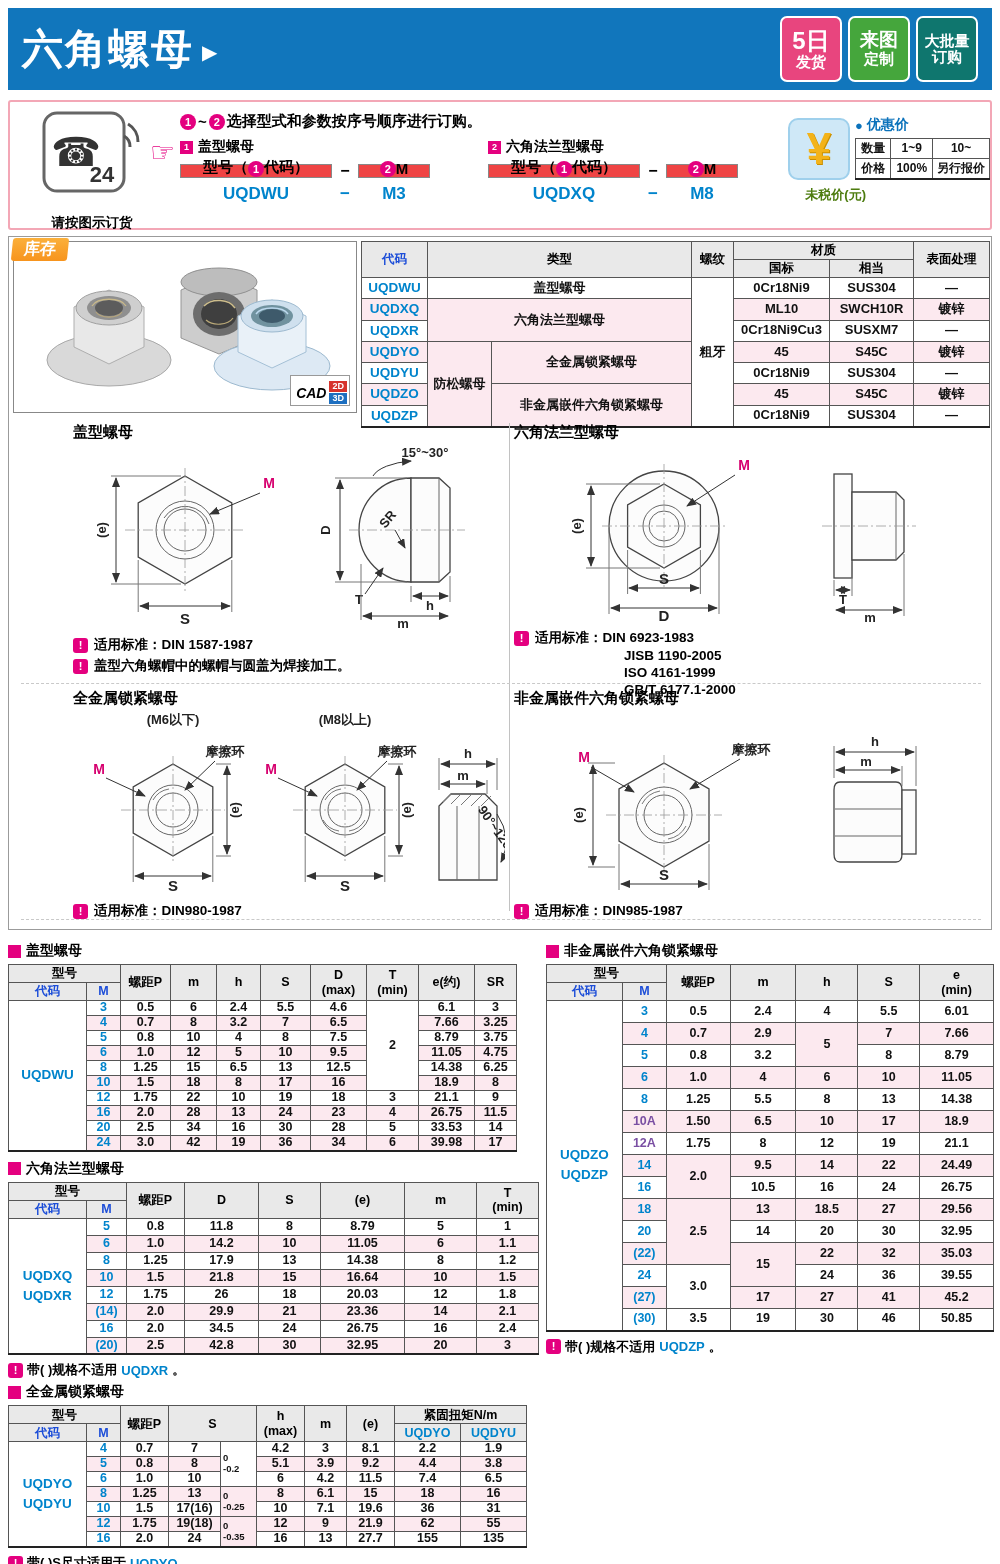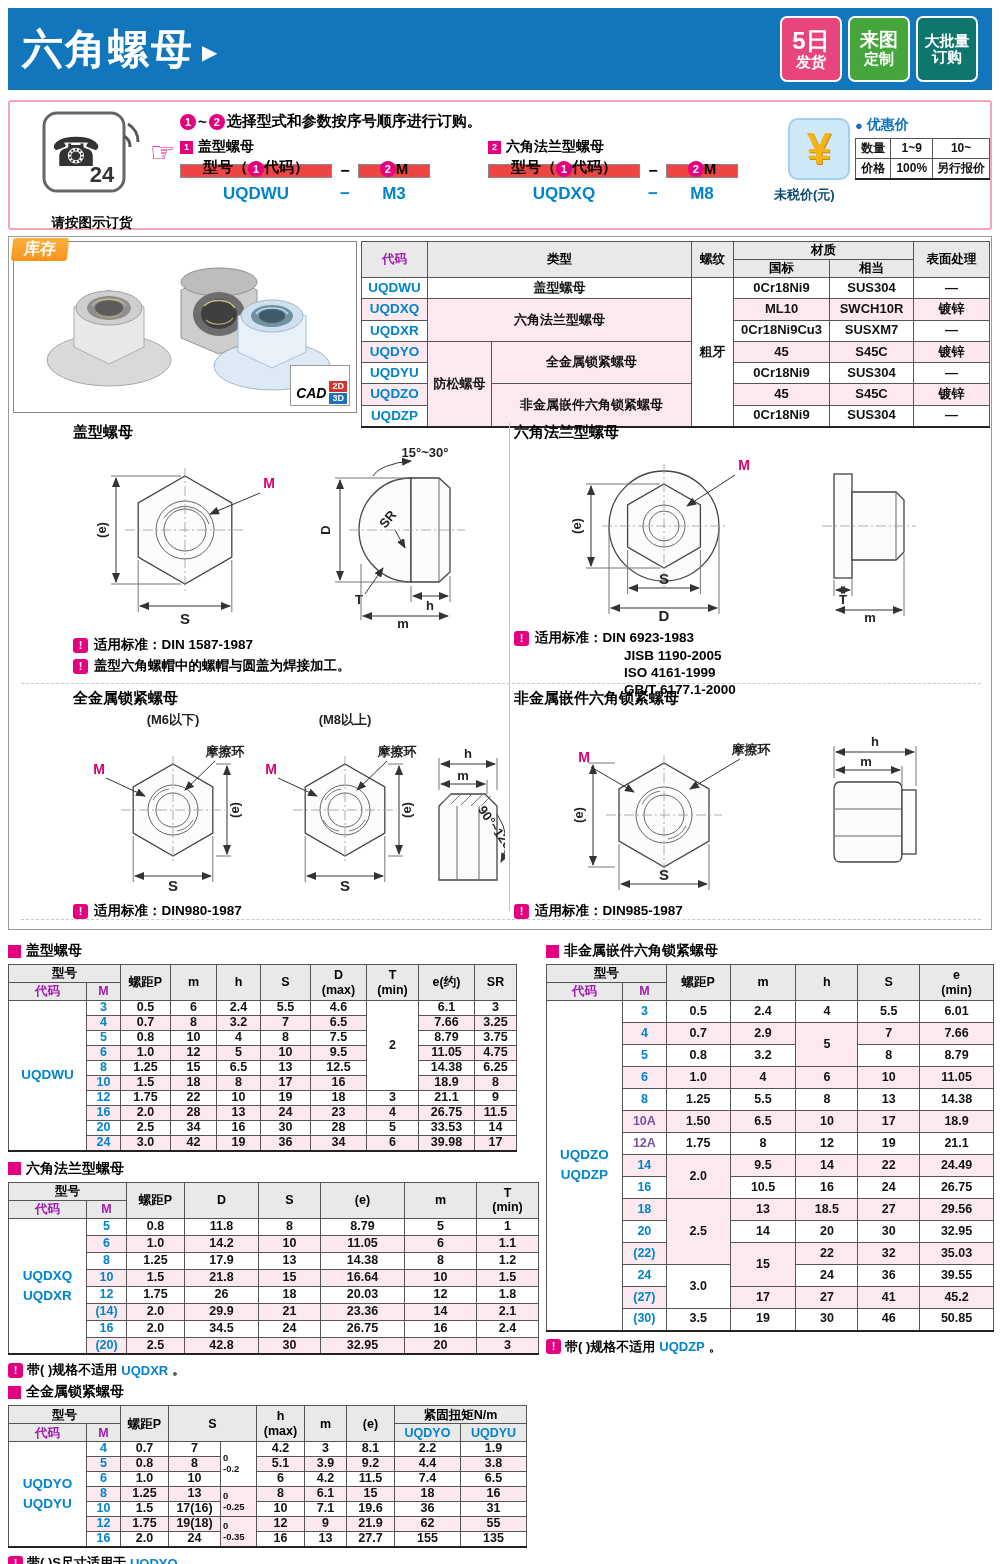--- a/index.html
+++ b/index.html
@@ -27,29 +27,29 @@
 .grp1{left:170px;top:36px}.grp2{left:478px;top:36px}
 .gname{display:flex;align-items:center;gap:5px;font-size:14px;font-weight:bold}
 .sq{display:inline-block;width:13px;height:13px;background:#e4007f;color:#fff;font-size:9px;line-height:13px;text-align:center;font-weight:bold}
 .boxesrow{display:flex;align-items:center;margin-top:6px}
 .fbox{border:1px solid #888;background:#ef4444;font-size:15px;font-weight:bold;display:flex;align-items:flex-end;justify-content:center;height:14px}
 .fb1{width:152px}.fb2{width:72px}
 .fdash{width:26px;text-align:center;font-weight:bold;font-size:16px}
 .exrow{display:flex;margin-top:4px;color:#0084cc;font-weight:bold;font-size:17px}
 .exrow .c1{width:152px;text-align:center}.exrow .c2{width:26px;text-align:center}.exrow .c3{width:72px;text-align:center}
 .yen{left:778px;top:16px;width:62px;height:62px;background:#cfe8f7;border:2px solid #9fd0ec;border-radius:10px;display:flex;align-items:center;justify-content:center;font-size:44px;font-weight:bold;color:#f3b31a;text-shadow:1px 1px 0 #c98f00}
-.yen-cap{left:764px;top:84px;width:92px;text-align:left;color:#0c4a6e;font-size:13px;font-weight:bold}
+.yen-cap{left:764px;top:84px;width:92px;text-align:right;color:#4d7c0f;font-size:13px;font-weight:bold}
 .promo{left:845px;top:14px}
 .promo-label{color:#0b72bb;font-size:14px;font-weight:bold;display:flex;align-items:center;gap:4px}
 .promo-label .dot{font-size:13px}
 
 .main{left:8px;top:236px;width:984px;height:694px;border:1px solid #9b9b9b;background:#fff}
 .photo{left:4px;top:4px;width:344px;height:172px;border:1px solid #888;background:#fff}
 .stock{position:absolute;left:-2px;top:-4px;background:linear-gradient(#fbb03b,#f7941d);transform:skew(-6deg);padding:1px 12px;font-size:16px;color:#fff;font-weight:bold;border-radius:3px;z-index:2}
-.cadbox{position:absolute;right:6px;bottom:6px;background:#fff;border:1px solid #999;display:flex;align-items:center;padding:15px 2px 1px 5px;gap:3px}
+.cadbox{position:absolute;right:6px;bottom:6px;background:#fff;border:1px solid #999;display:flex;align-items:center;padding:5px 2px 1px 5px;gap:3px}
 .cadbox .cadtxt{font-size:14px;font-weight:bold;font-style:italic}
 .cadcol{display:flex;flex-direction:column;gap:1px}
 .cadcol span{font-size:9px;font-weight:bold;color:#fff;padding:0 3px;line-height:11px}
 .cad2{background:#d6332c}.cad3{background:#1d6fc0}
 .codes-mount{left:352px;top:4px}
 .qtitle{font-size:15px;font-weight:bold;margin-bottom:2px}
 .q1{left:64px;top:186px;width:432px}
 .q2{left:505px;top:186px;width:472px}
 .q3{left:64px;top:452px;width:432px}
 .q4{left:505px;top:452px;width:472px}
@@ -69,21 +69,21 @@
 
 table.spec{border-collapse:collapse;table-layout:fixed;border:1px solid #333;border-bottom:2px solid #222}
 .spec th,.spec td{border:1px solid #555;text-align:center;vertical-align:middle;white-space:pre-line;padding:0 2px}
 .spec th{background:#e9e9e9;font-size:12.5px;font-weight:bold;height:18px;line-height:1.15}
 .spec td{font-size:12.5px;font-weight:600;color:#111;line-height:1.1}
 .spec tbody tr:nth-child(even) td{background:#fce9ef}
 .spec td.code{color:#0084cc;font-weight:bold;font-size:13.5px;background:#fff;line-height:1.5}
 .spec td.m{color:#0084cc;font-weight:bold}
 .spec td.mp{color:#7a4fa3;font-weight:bold}
 .spec td.tol{font-size:9.5px;text-align:left;padding-left:2px;line-height:1.15;background:#fff}
-.spec th.hm{color:#a21caf}
+.spec th.hm{color:#1d4ed8}
 .spec th.hb{color:#0084cc}
 .tA td{height:15px}.tB td{height:17px}.tC td{height:15px}.tD td{height:22px}
 .codes td{height:18px;font-size:13px;font-weight:bold}
 .codes td.typ{font-weight:bold}
 .price{border:1px solid #555}
 .price td{height:20px;font-size:12px;font-weight:bold;background:#fff !important}
 
 svg text{font-family:"Liberation Sans","DejaVu Sans",sans-serif}
 .dt{font-size:13px;font-weight:bold;fill:#222}
 .dt15{font-size:15px;font-weight:bold;fill:#222}

